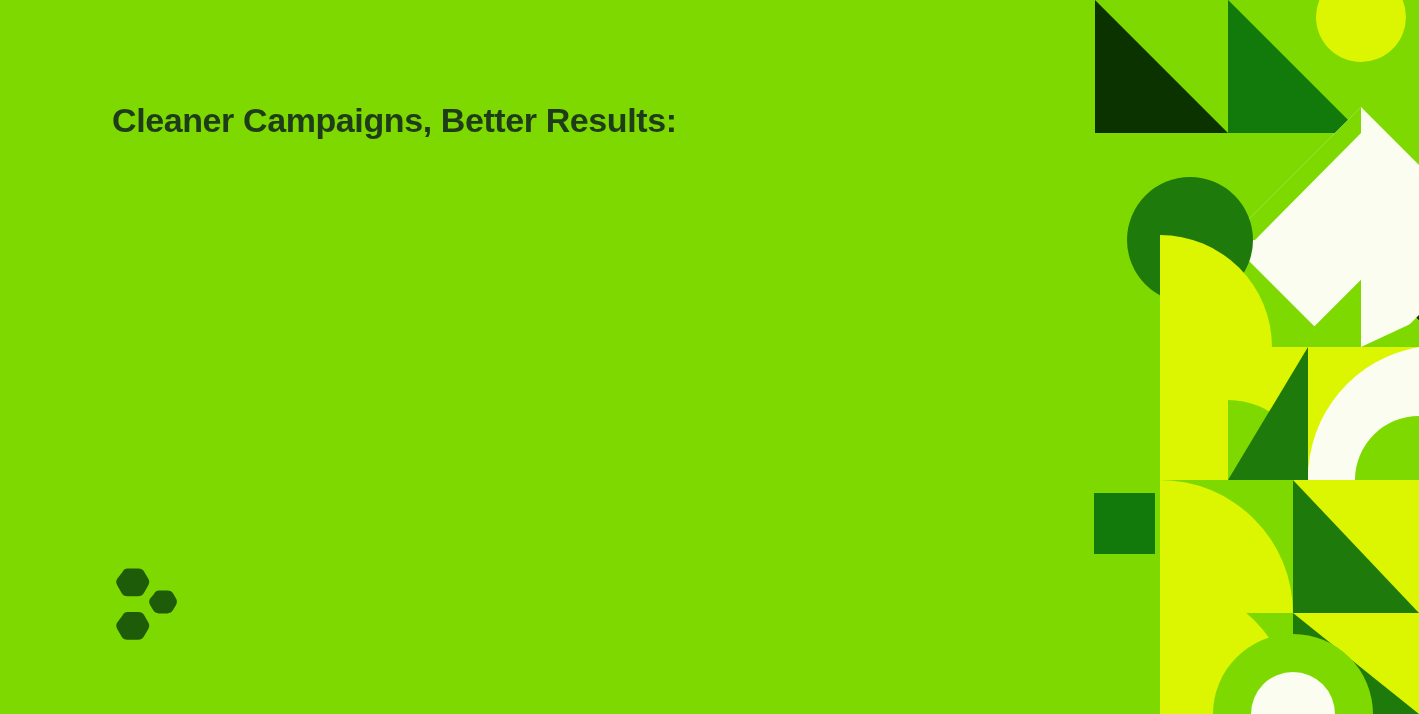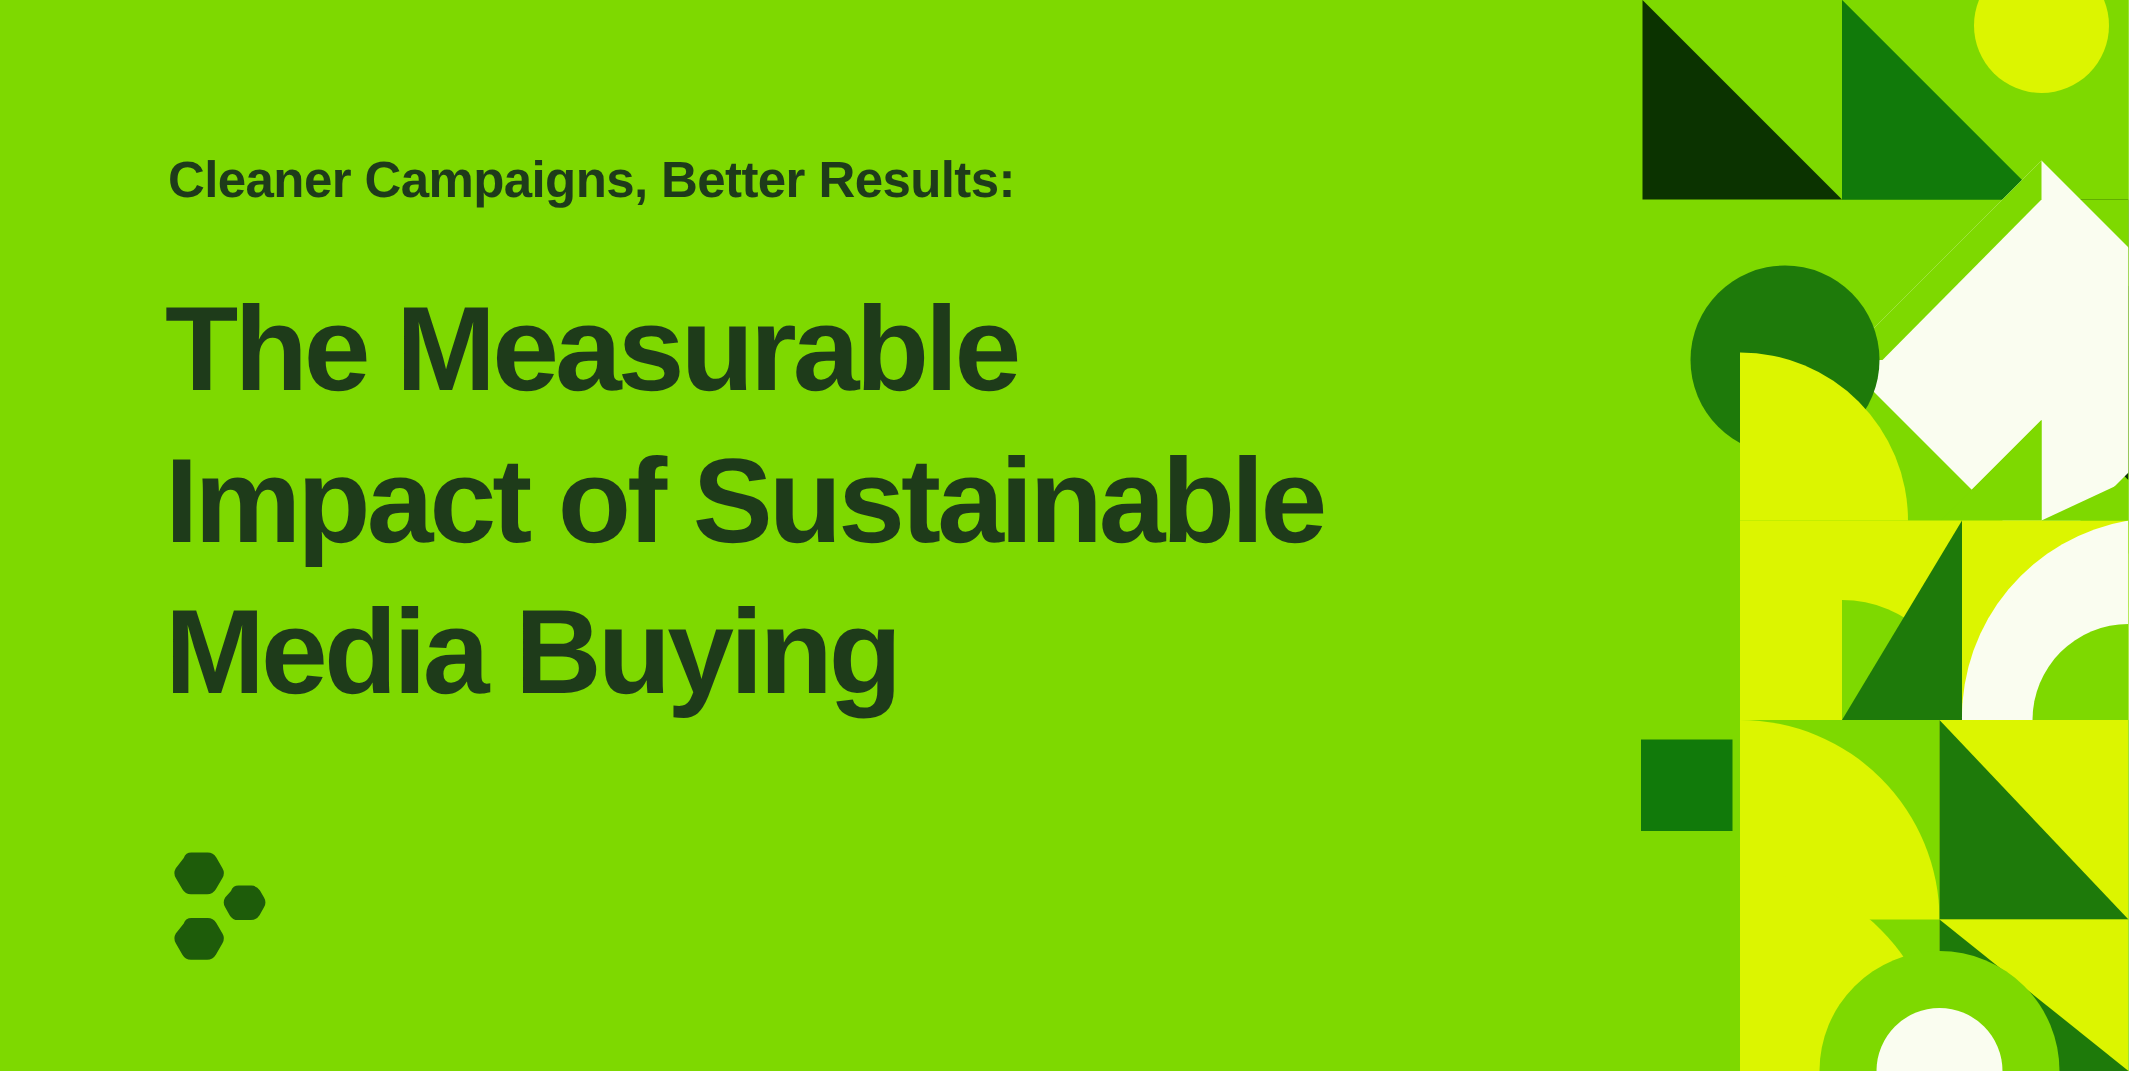--- a/index.html
+++ b/index.html
@@ -143,25 +143,20 @@
 
       <circle cx="213" cy="714" r="80" fill="#7ed900"></circle>
       <circle cx="213" cy="714" r="42" fill="#fafdf0"></circle>
     </svg>
   </div>
 
   <div id="content">
 
     <div id="eyebrow">Cleaner Campaigns, Better Results:</div>
 
-    <h1 id="headline">
-      <span class="hl-line">The Measurable</span>
-      <span class="hl-line">Impact of Sustainable</span>
-      <span class="hl-line">Media Buying</span>
-    </h1>
 
     <div id="logo">
       <svg viewBox="0 0 68 74" xmlns="http://www.w3.org/2000/svg" aria-hidden="true">
         <g fill="#1e5c0a">
           <path d="M 12.5 6.0 Q 13.8 2.4 17.6 2.4 L 28.4 2.4 Q 32.2 2.4 34.2 5.7 L 38.3 12.8 Q 40.2 16.0 38.3 19.3 L 33.9 26.9 Q 31.9 30.2 28.1 30.2 L 17.3 30.2 Q 13.5 30.2 11.6 26.9 L 7.2 19.3 Q 5.3 16.0 7.2 12.8 Z"></path>
           <path d="M 12.5 49.6 Q 13.8 46.0 17.6 46.0 L 28.4 46.0 Q 32.2 46.0 34.2 49.3 L 38.3 56.4 Q 40.2 59.6 38.3 62.9 L 33.9 70.5 Q 31.9 73.8 28.1 73.8 L 17.3 73.8 Q 13.5 73.8 11.6 70.5 L 7.2 62.9 Q 5.3 59.6 7.2 56.4 Z"></path>
           <path d="M 44.0 28.0 Q 45.3 24.4 49.1 24.4 L 57.5 24.4 Q 61.3 24.4 63.3 27.7 L 66.0 32.4 Q 67.9 35.6 66.0 38.9 L 63.0 44.1 Q 61.0 47.4 57.2 47.4 L 48.8 47.4 Q 45.0 47.4 43.1 44.1 L 40.1 38.9 Q 38.2 35.6 40.1 32.4 Z"></path>
         </g>
       </svg>
     </div>

